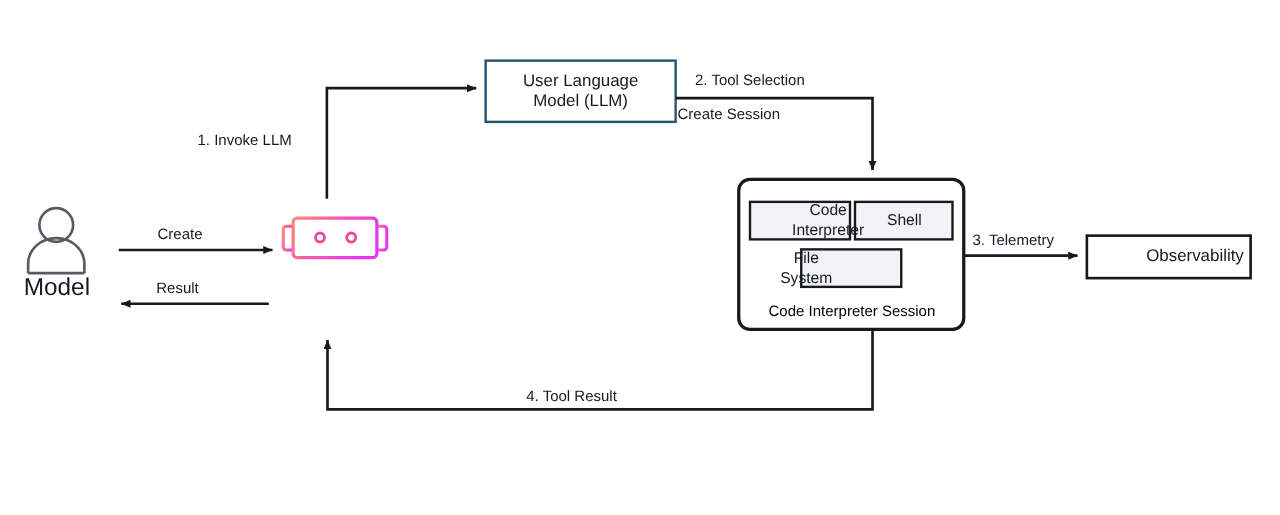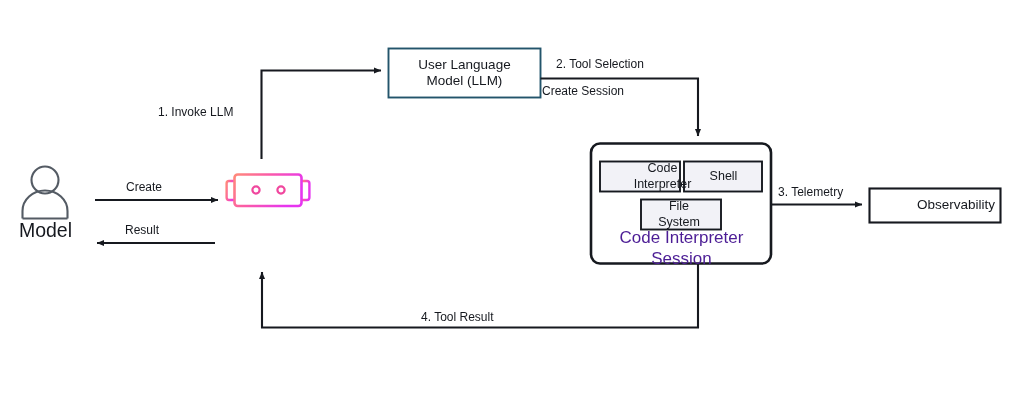--- a/index.html
+++ b/index.html
@@ -38,22 +38,22 @@
   }
   .box-text {
     font-size: 13.5px;
     color: #16191f;
   }
   .inner-box-text {
     font-size: 12.5px;
     color: #16191f;
   }
   .session-caption {
-    font-size: 17px;
-    color: #4c1d95;
+    font-size: 12px;
+    color: #000000;
   }
   .edge-label {
     position: absolute;
     font-size: 12px;
     color: #16191f;
     white-space: pre;
     pointer-events: none;
   }
   .actor-label {
     position: absolute;
@@ -121,21 +121,21 @@
 
     <path d="M698,264 L698,327.5 L262,327.5 L262,272" fill="none" stroke="#16191f" stroke-width="2.1" marker-end="url(#arrow-head)"></path>
   </svg>
 
   <div class="node-label box-text" style="left:388px; top:48px; width:153px; height:50px;">User Language
 Model (LLM)</div>
 
   <div class="node-label inner-box-text" style="left:600px; top:161px; width:63px; height:31px;margin-left:31px;">Code
 Interpreter</div>
   <div class="node-label inner-box-text" style="left:684px; top:161px; width:79px; height:31px;">Shell</div>
-  <div class="node-label inner-box-text" style="left:642px; top:199px; width:74px; height:31px;">File
+  <div class="node-label inner-box-text" style="left:608px; top:199px; width:74px; height:31px;">File
 System</div>
 
   <div class="node-label session-caption" style="left:591px; top:238px; width:181px; height:22px;">Code Interpreter Session</div>
 
   <div class="node-label box-text" style="left:869px; top:188px; width:132px; height:35px;margin-left:21px;">Observability</div>
 
   <div class="edge-label" style="left:126px; top:180px;">Create</div>
   <div class="edge-label" style="left:125px; top:223px;">Result</div>
   <div class="edge-label" style="left:158px; top:105px;text-align:right;">1. Invoke LLM</div>
   <div class="edge-label" style="left:556px; top:57px;">2. Tool Selection</div>

